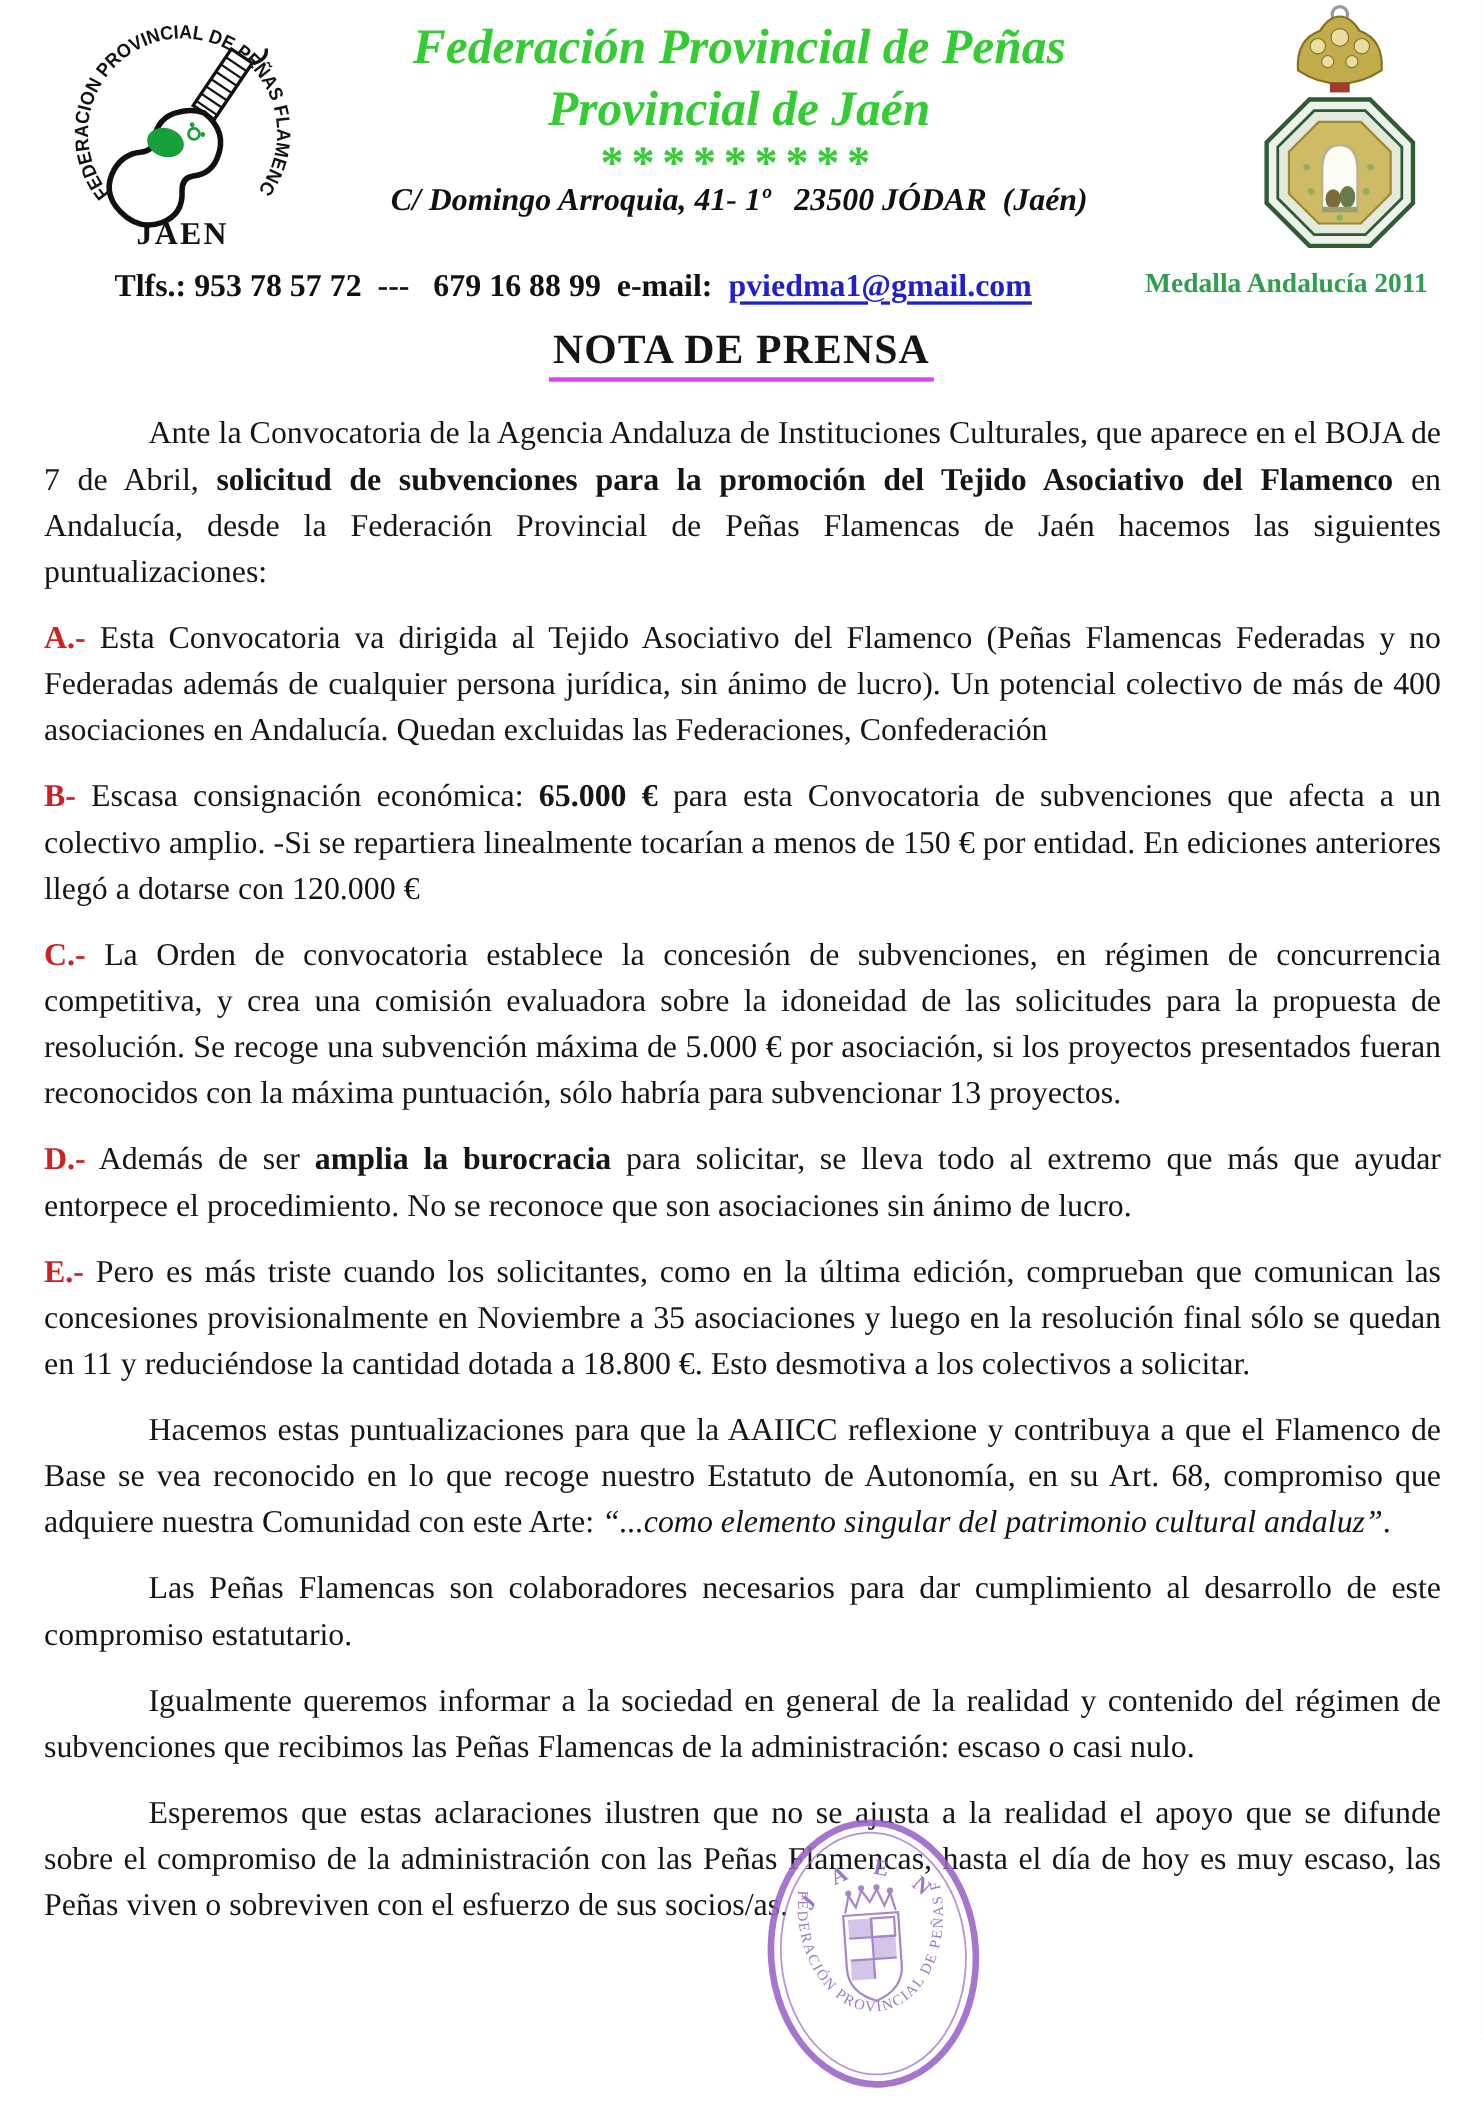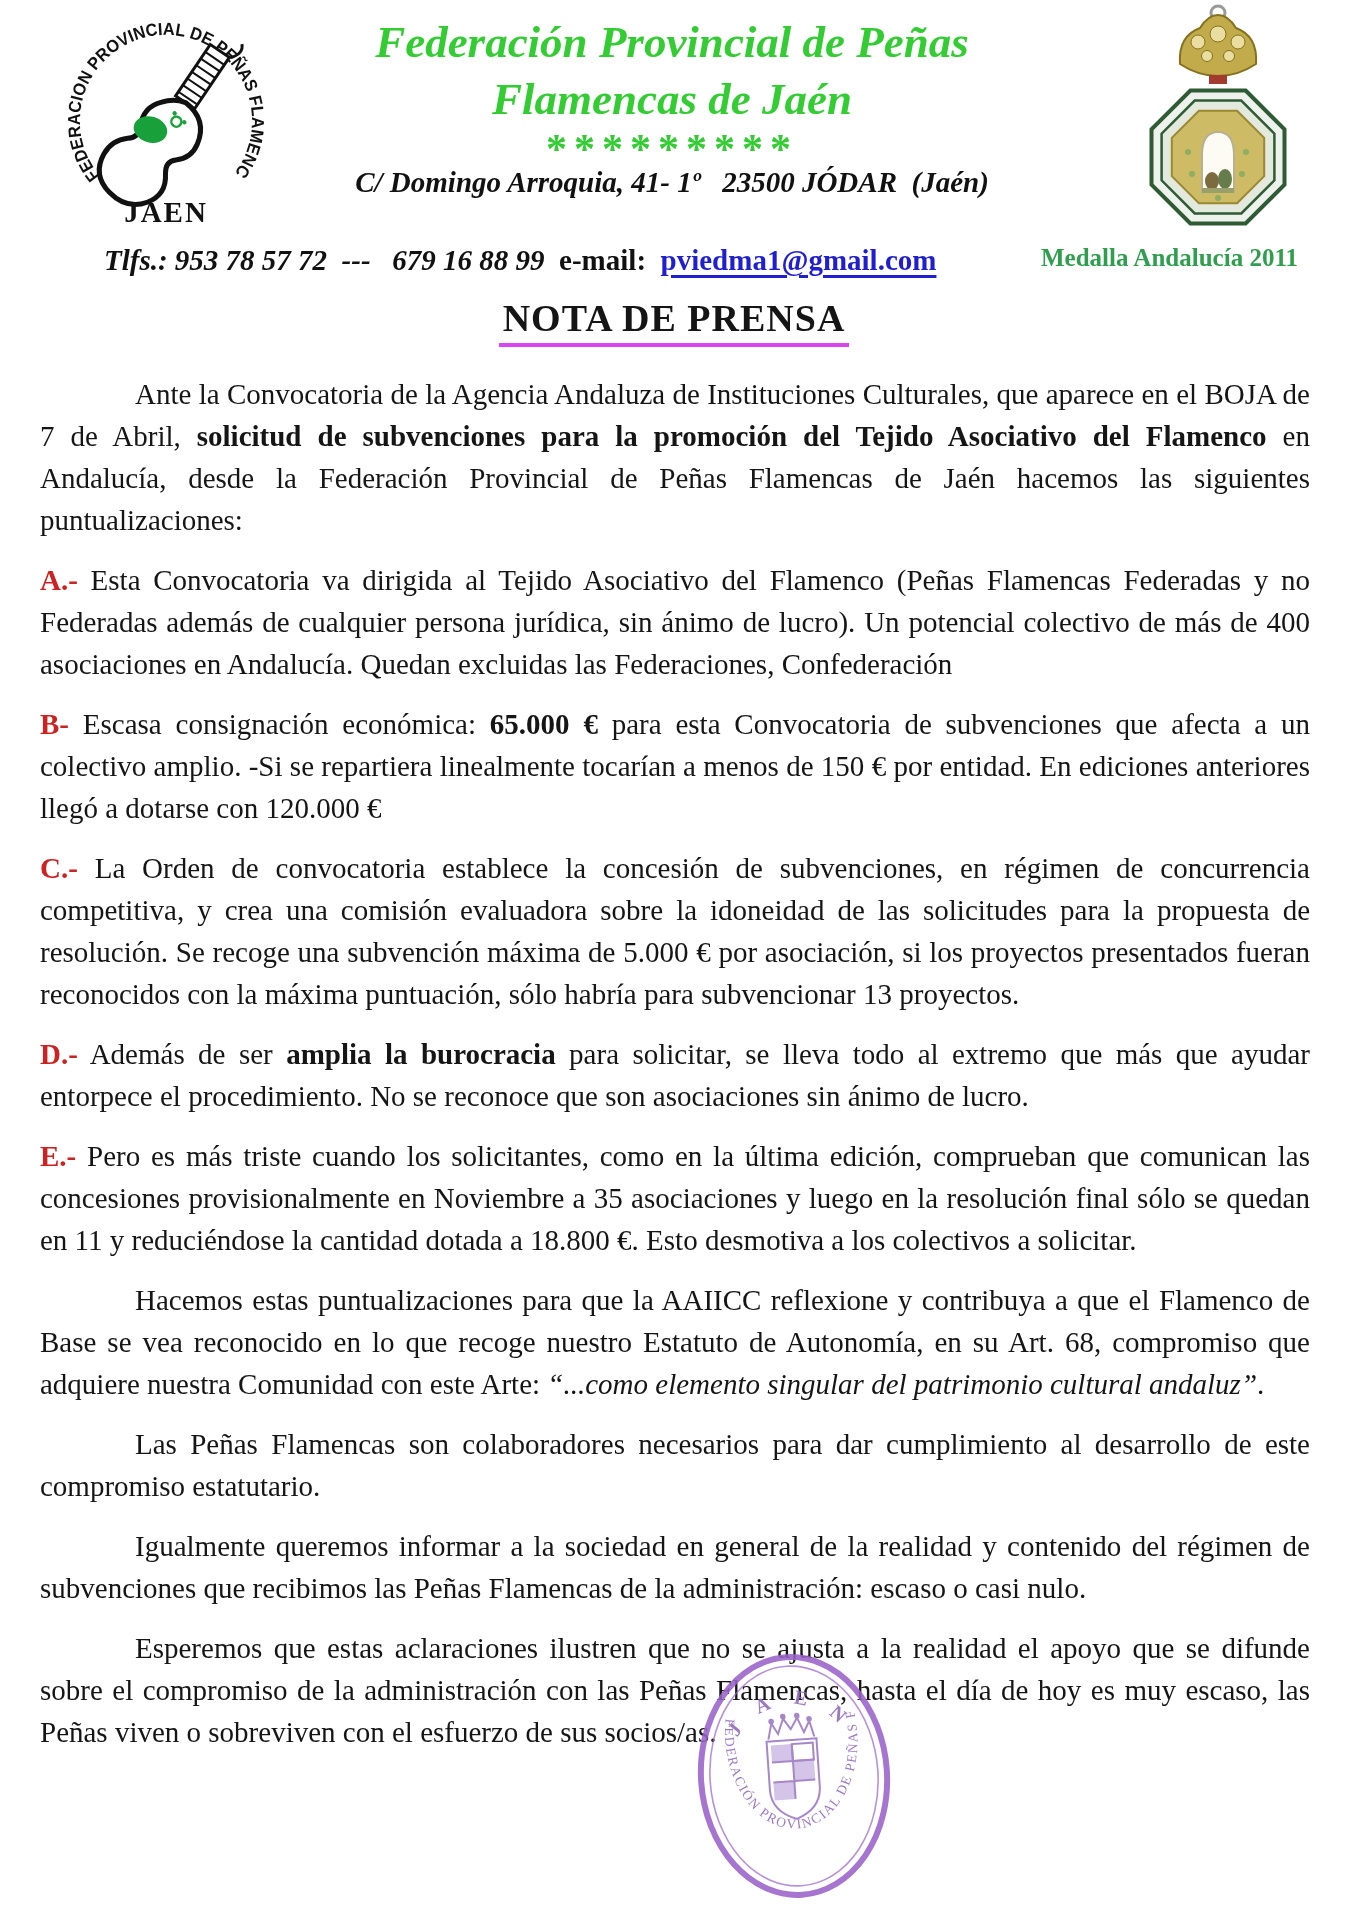--- a/index.html
+++ b/index.html
@@ -25,21 +25,21 @@
     letter-spacing:7px;margin-top:4px;
   }
   .address{
     font-size:29px;font-weight:bold;font-style:italic;color:#111;
     white-space:pre;
   }
   .phone-line{
     position:absolute;left:104px;top:244px;width:1000px;
     font-size:29px;font-weight:bold;white-space:pre;color:#111;
   }
-  .phone-line .tlf{font-style:italic;margin-top:30px;}
+  .phone-line .tlf{margin-top:30px;}
   .email-label{font-style:normal;}
   .email-link{
     color:#1f1fd0;font-weight:bold;text-decoration:underline;
     text-decoration-thickness:3px;text-underline-offset:5px;
   }
   .medal-svg{position:absolute;right:40px;top:2px;}
   .medal-caption{
     position:absolute;right:50px;top:244px;
     font-size:25px;font-weight:bold;color:#2f9e4e;
   }
@@ -93,21 +93,21 @@
         <ellipse cx="120" cy="128" rx="17" ry="13" fill="#18a13a" transform="rotate(-18 120 128)"></ellipse>
         <circle cx="137" cy="107" r="5" fill="#fff" stroke="#18a13a" stroke-width="2.5"></circle>
         <circle cx="144" cy="103" r="2.2" fill="#18a13a"></circle>
         <circle cx="131" cy="101" r="2.2" fill="#18a13a"></circle>
       </g>
       <text x="132" y="212" text-anchor="middle" font-size="29" font-weight="bold" letter-spacing="2" fill="#111">JAEN</text>
     </svg>
 
     <div class="head-center">
       <div class="org-title">Federación Provincial de Peñas</div>
-      <div class="org-title">Flamencas de Jaén</div>
+      <div class="org-title">Provincial de Jaén</div>
       <div class="stars">*********</div>
       <div class="address">C/ Domingo Arroquia, 41- 1º   23500 JÓDAR  (Jaén)</div>
     </div>
 
     <div class="phone-line"><span class="tlf">Tlfs.: 953 78 57 72  ---   679 16 88 99</span><span class="email-label">  e-mail:  </span><a class="email-link" href="#">pviedma1@gmail.com</a></div>
 
     <svg class="medal-svg" width="180" height="238" viewBox="0 0 180 238">
       <circle cx="90" cy="11" r="7" fill="none" stroke="#9a9a9a" stroke-width="3"></circle>
       <g>
         <path d="M52 62 Q50 34 72 26 Q80 13 90 13 Q100 13 108 26 Q130 34 128 62 Q110 74 90 74 Q70 74 52 62 Z" fill="#c2ab4a" stroke="#857221" stroke-width="2"></path>

